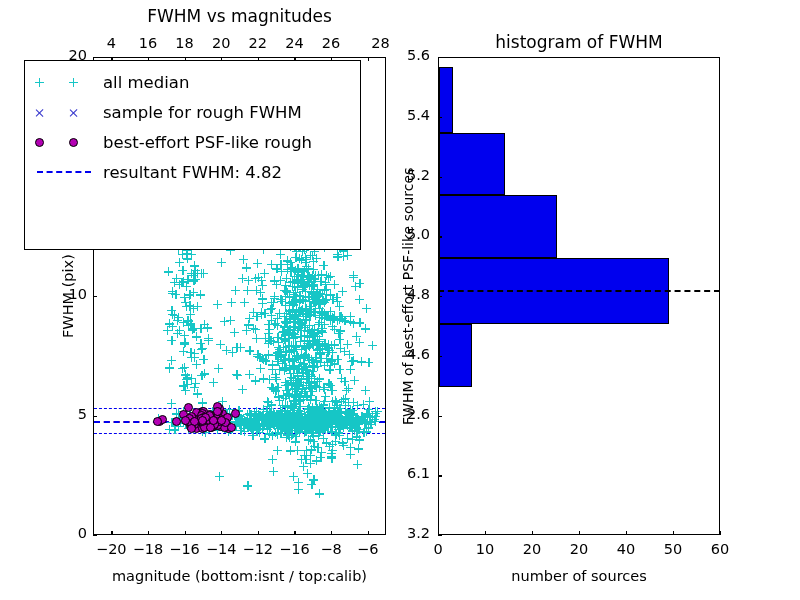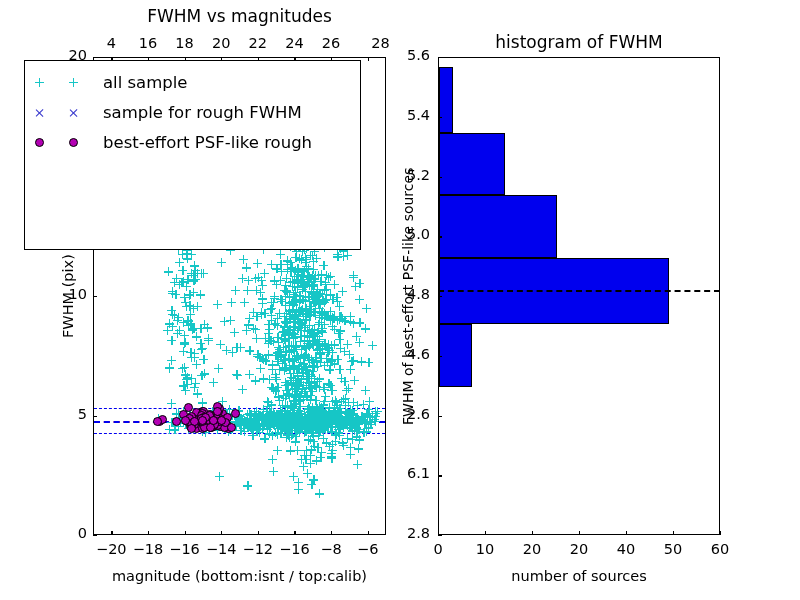--- a/index.html
+++ b/index.html
@@ -1728,35 +1728,41 @@
   <div class="axlabel" id="left-xlabel" style="left:93px;top:568px;width:293px;text-align:center;">magnitude (bottom:isnt / top:calib)</div>
 
   <div class="axlabel ylabel-rot" id="left-ylabel" style="left: 60px; top: 338px;">FWHM (pix)</div>
 
   <div id="legend">
     <div class="legrow">
       <div class="legsample">
         <span class="lp plus" style="left:10px;"></span>
         <span class="lp plus" style="left:44px;"></span>
       </div>
-      <div class="legtext">all sample</div>
+      <div class="legtext">all median</div>
     </div>
     <div class="legrow">
       <div class="legsample">
         <span class="lp cross" style="left:10px;"></span>
         <span class="lp cross" style="left:44px;"></span>
       </div>
       <div class="legtext">sample for rough FWHM</div>
     </div>
     <div class="legrow">
       <div class="legsample">
         <span class="lp dot" style="left:10px;"></span>
         <span class="lp dot" style="left:44px;"></span>
       </div>
       <div class="legtext">best-effort PSF-like rough</div>
+    </div>
+    <div class="legrow">
+      <div class="legsample">
+        <span class="legline bd"></span>
+      </div>
+      <div class="legtext">resultant FWHM: 4.82</div>
     </div>
   </div>
 
   <div class="axtitle" id="right-title" style="left:438px;top:32px;width:282px;">histogram of FWHM</div>
 
   <div class="axes" id="right-axes">
     <div class="clip" id="right-clip">
         <div class="hbar" style="top:9.0px;height:65.7px;width:14.1px;"></div>
         <div class="hbar" style="top:74.7px;height:62.7px;width:65.8px;"></div>
         <div class="hbar" style="top:137.4px;height:62.7px;width:117.5px;"></div>
@@ -1774,21 +1780,21 @@
       <div class="ticklabel" style="left:510px;top:541px;width:44px;text-align:center;">20</div>
       <div class="tick" style="left:579px;top:531px;width:1.3px;height:4px;"></div>
       <div class="ticklabel" style="left:557px;top:541px;width:44px;text-align:center;">20</div>
       <div class="tick" style="left:626px;top:531px;width:1.3px;height:4px;"></div>
       <div class="ticklabel" style="left:604px;top:541px;width:44px;text-align:center;">40</div>
       <div class="tick" style="left:673px;top:531px;width:1.3px;height:4px;"></div>
       <div class="ticklabel" style="left:651px;top:541px;width:44px;text-align:center;">50</div>
       <div class="tick" style="left:720px;top:531px;width:1.3px;height:4px;"></div>
       <div class="ticklabel" style="left:698px;top:541px;width:44px;text-align:center;">60</div>
       <div class="tick" style="left:438px;top:535px;width:4px;height:1.3px;"></div>
-      <div class="ticklabel" style="left:380px;top:525px;width:50px;text-align:right;">2.8</div>
+      <div class="ticklabel" style="left:380px;top:525px;width:50px;text-align:right;">3.2</div>
       <div class="tick" style="left:438px;top:475.24999999999994px;width:4px;height:1.3px;"></div>
       <div class="ticklabel" style="left:380px;top:465.24999999999994px;width:50px;text-align:right;">6.1</div>
       <div class="tick" style="left:438px;top:415.4999999999999px;width:4px;height:1.3px;"></div>
       <div class="ticklabel" style="left:380px;top:405.4999999999999px;width:50px;text-align:right;">2.6</div>
       <div class="tick" style="left:438px;top:355.7500000000001px;width:4px;height:1.3px;"></div>
       <div class="ticklabel" style="left:380px;top:345.7500000000001px;width:50px;text-align:right;">4.6</div>
       <div class="tick" style="left:438px;top:296px;width:4px;height:1.3px;"></div>
       <div class="ticklabel" style="left:380px;top:286px;width:50px;text-align:right;">4.8</div>
       <div class="tick" style="left:438px;top:236.24999999999994px;width:4px;height:1.3px;"></div>
       <div class="ticklabel" style="left:380px;top:226.24999999999994px;width:50px;text-align:right;">5.0</div>

